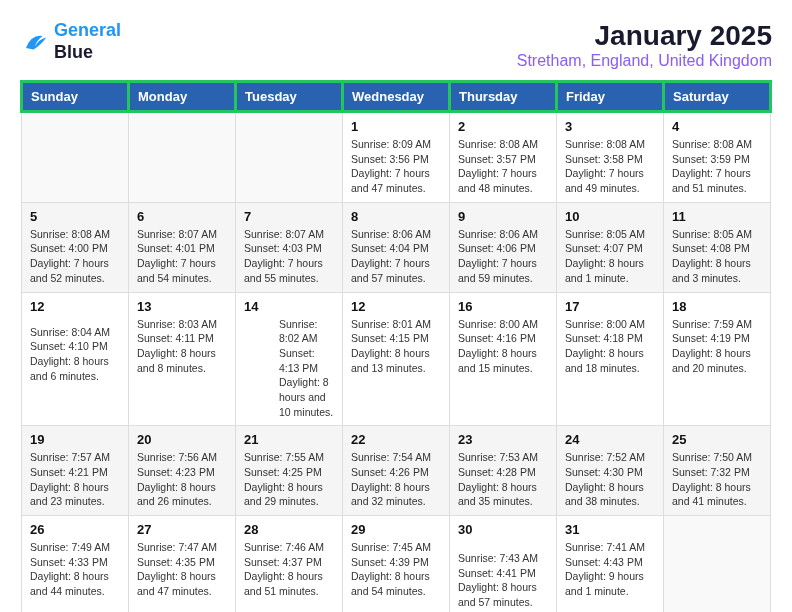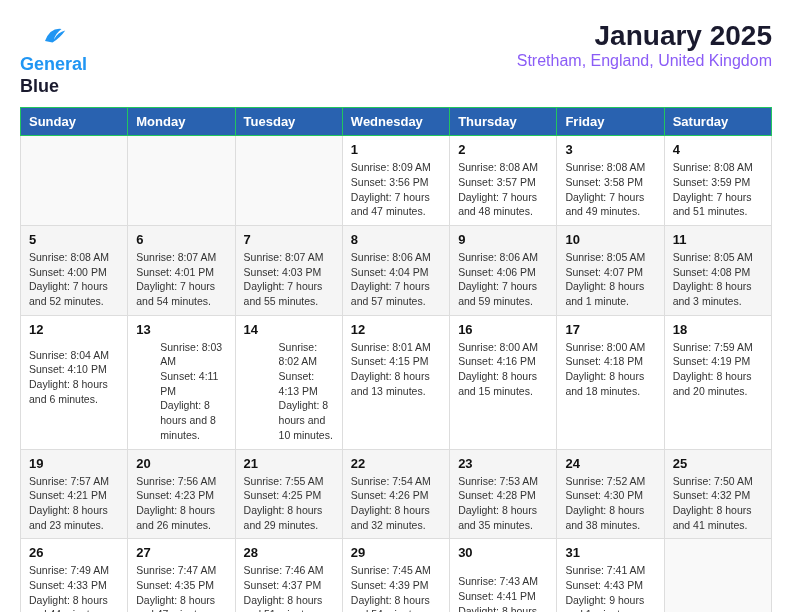--- a/index.html
+++ b/index.html
@@ -13,21 +13,20 @@
     .header {
       display: flex;
       align-items: flex-start;
       justify-content: space-between;
       margin-bottom: 10px;
     }
     .logo {
       display: flex;
       align-items: center;
       gap: 4px;
-      flex-direction: column;
     }
     .logo-text {
       font-size: 18px;
       font-weight: bold;
       color: #1a1a2e;
       line-height: 1.2;
     }
     .logo-text span {
       color: #2196F3;
     }
@@ -52,21 +51,21 @@
       border-collapse: collapse;
       border: 1px solid #ccc;
     }
     .calendar th {
       background: #2962b0;
       color: #fff;
       padding: 6px 8px;
       font-size: 13px;
       font-weight: bold;
       text-align: left;
-      border: 1px solid #22c55e;
+      border: 3px solid #22c55e;
     }
     .calendar td {
       vertical-align: top;
       padding: 6px 8px;
       border: 1px solid #ddd;
       width: 107px;
       min-height: 90px;
       font-size: 11px;
       color: #333;
       background: #fff;
@@ -200,21 +199,21 @@
       </tr>
       <tr>
         <td>
           <div class="day-number">12</div>
           <div class="day-info" style="white-space: pre-line; margin-top: 11px;">Sunrise: 8:04 AM
 Sunset: 4:10 PM
 Daylight: 8 hours and 6 minutes.</div>
         </td>
         <td>
           <div class="day-number">13</div>
-          <div class="day-info" style="white-space: pre-line; margin-left: 24px;">Sunrise: 8:03 AM
+          <div class="day-info" style="white-space: pre-line;">Sunrise: 8:03 AM
 Sunset: 4:11 PM
 Daylight: 8 hours and 8 minutes.</div>
         </td>
         <td>
           <div class="day-number">14</div>
           <div class="day-info" style="white-space: pre-line; margin-left: 35px;">Sunrise: 8:02 AM
 Sunset: 4:13 PM
 Daylight: 8 hours and 10 minutes.</div>
         </td>
         <td>
@@ -275,21 +274,21 @@
         </td>
         <td>
           <div class="day-number">24</div>
           <div class="day-info" style="white-space: pre-line;">Sunrise: 7:52 AM
 Sunset: 4:30 PM
 Daylight: 8 hours and 38 minutes.</div>
         </td>
         <td>
           <div class="day-number">25</div>
           <div class="day-info" style="white-space: pre-line;">Sunrise: 7:50 AM
-Sunset: 4:32 PM
+Sunset: 7:32 PM
 Daylight: 8 hours and 41 minutes.</div>
         </td>
       </tr>
       <tr>
         <td>
           <div class="day-number">26</div>
           <div class="day-info" style="white-space: pre-line;">Sunrise: 7:49 AM
 Sunset: 4:33 PM
 Daylight: 8 hours and 44 minutes.</div>
         </td>

